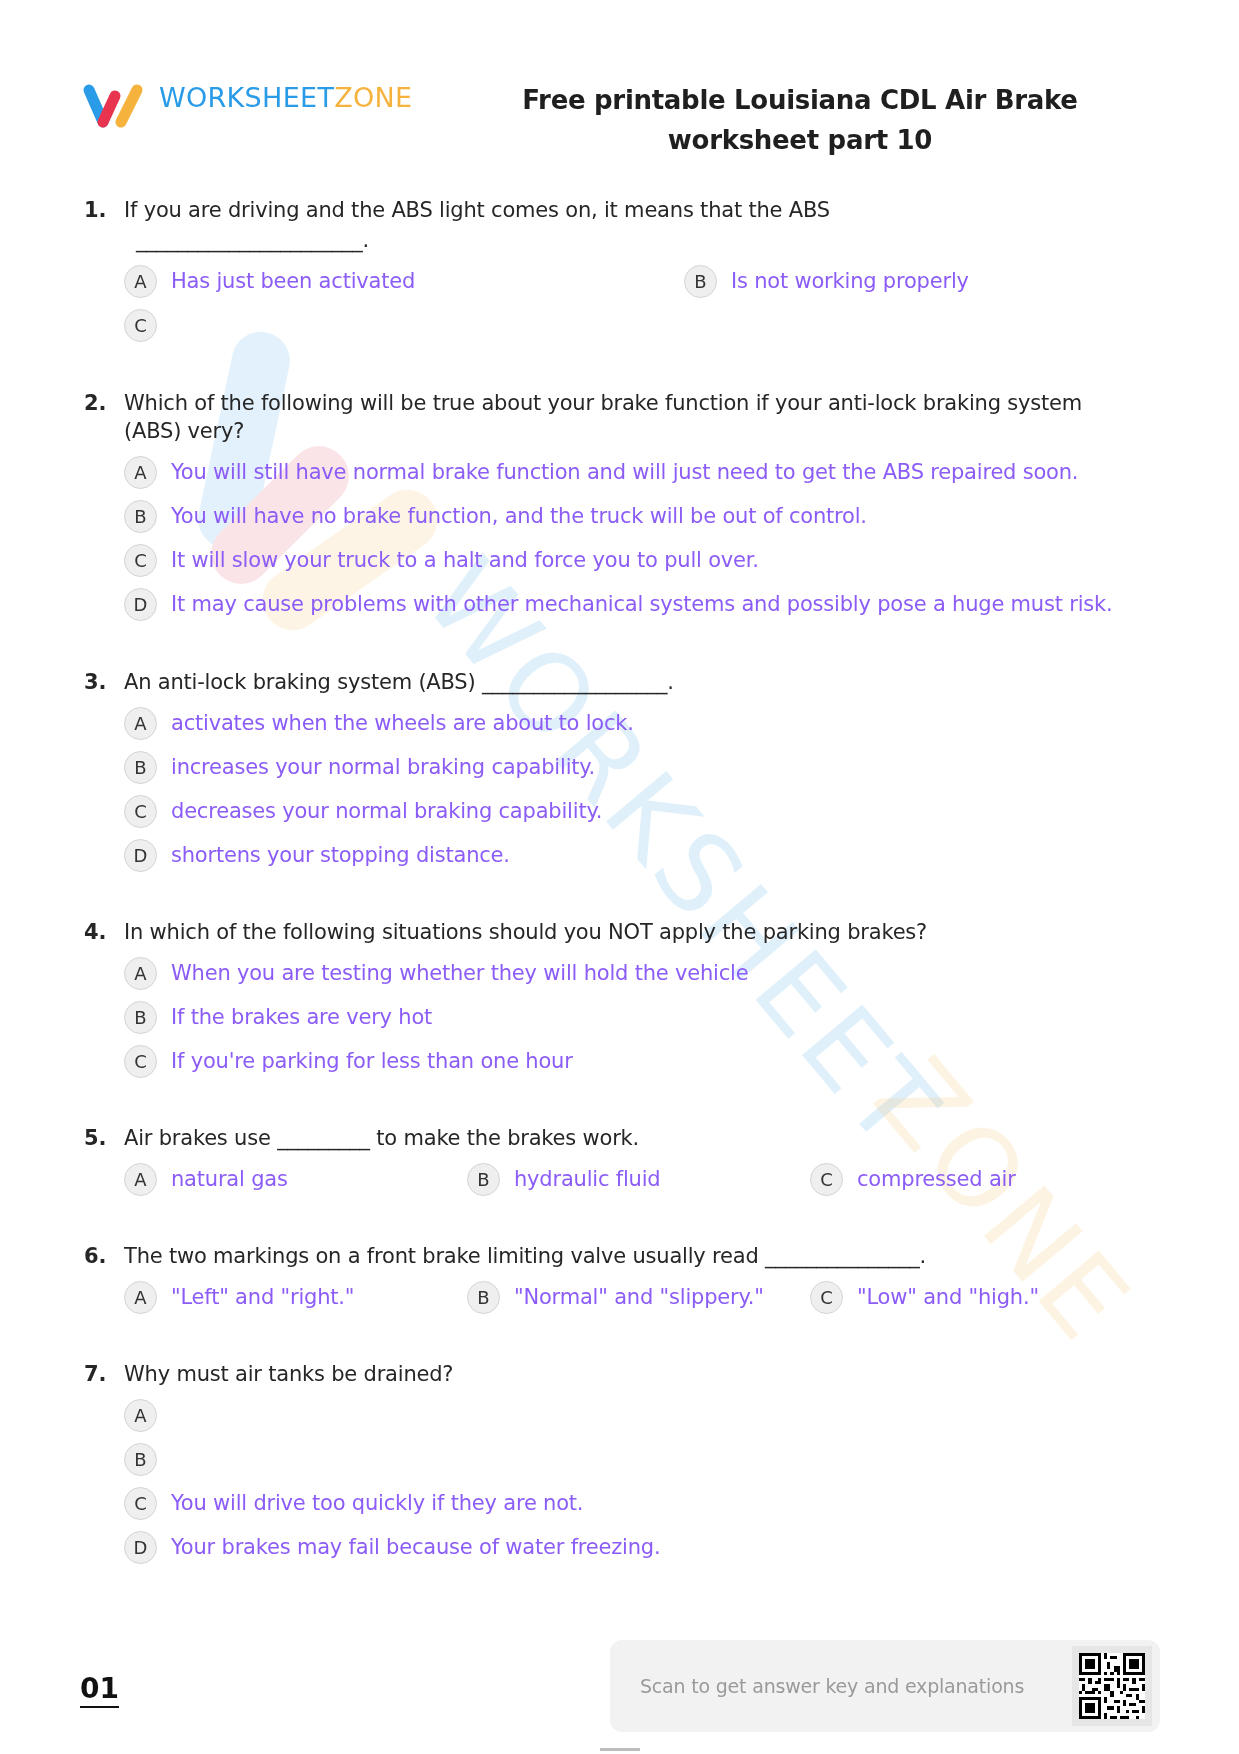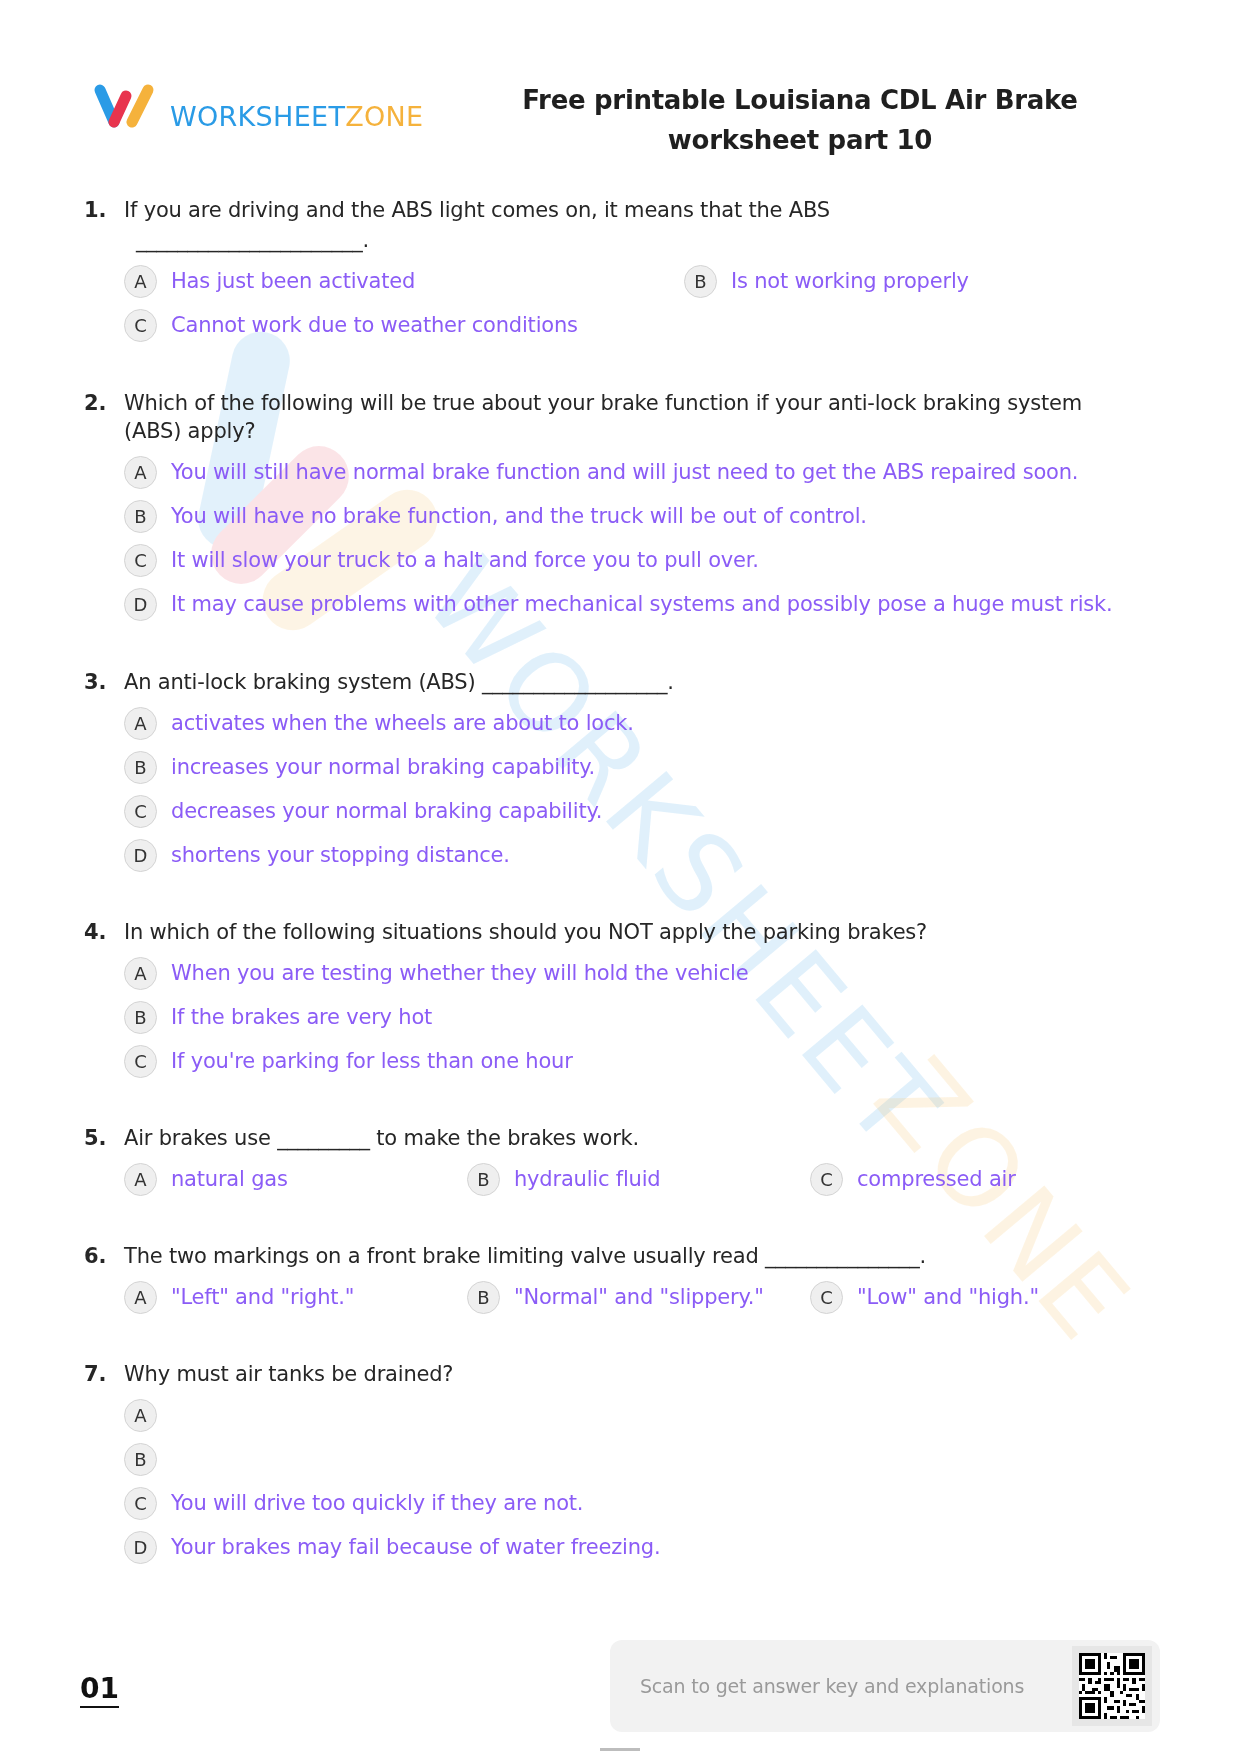--- a/index.html
+++ b/index.html
@@ -3,21 +3,21 @@
 <meta charset="utf-8">
 <style>
   * { box-sizing: border-box; margin: 0; padding: 0; }
   html, body { width: 1239px; height: 1754px; background: #ffffff; overflow: hidden; }
   body { position: relative; font-family: "Liberation Sans", "DejaVu Sans", sans-serif; color: #262626; }
 
   
   .watermark { position: absolute; left: 0; top: 0; width: 1239px; height: 1754px; pointer-events: none; z-index: 0; }
 
   
-  .logo { position: absolute; left: 90px; top: 82px; height: 50px; display: flex; align-items: flex-end; z-index: 2; }
+  .logo { position: absolute; left: 79px; top: 82px; height: 50px; display: flex; align-items: flex-start; z-index: 2; }
   .logo svg { width: 68px; height: 50px; }
   .logo-text { margin-left: 12px; font-size: 27px; font-weight: 400; letter-spacing: 0.3px; font-family: "DejaVu Sans", sans-serif; }
   .logo-text .w { color: #2a9be6; }
   .logo-text .z { color: #f5b23c; }
 
   .title { position: absolute; left: 520px; top: 80px; width: 560px; text-align: center; font-size: 26px; font-weight: 700; line-height: 40px; color: #1f1f1f; z-index: 2; font-family: "DejaVu Sans", sans-serif; letter-spacing: -0.3px; }
 
   
   .question { position: absolute; left: 84px; z-index: 2; }
   .q-line { display: flex; align-items: flex-start; font-size: 21px; line-height: 28px; font-family: "DejaVu Sans", sans-serif; color: #262626; letter-spacing: -0.2px; }
@@ -75,31 +75,30 @@
     <div class="opt" style="left:0; top:0;">
       <span class="opt-badge">A</span>
       <span class="opt-text">Has just been activated</span>
     </div>
     <div class="opt" style="left:560px; top:0;">
       <span class="opt-badge">B</span>
       <span class="opt-text">Is not working properly</span>
     </div>
     <div class="opt" style="left:0; top:44px;">
       <span class="opt-badge">C</span>
-      <span class="opt-text">Cannot work due to weather conditions</span>
     </div>
   </div>
 </div>
 
 <div class="question" style="top:389px;">
   <div class="q-line">
     <span class="q-num">2.</span>
     <div class="q-text">
       <div>Which of the following will be true about your brake function if your anti-lock braking system</div>
-      <div>(ABS) apply?</div>
+      <div>(ABS) very?</div>
     </div>
   </div>
   <div class="options" style="top:10px;">
     <div class="opt" style="left:0; top:0;">
       <span class="opt-badge">A</span>
       <span class="opt-text">You will still have normal brake function and will just need to get the ABS repaired soon.</span>
     </div>
     <div class="opt" style="left:0; top:44px;">
       <span class="opt-badge">B</span>
       <span class="opt-text">You will have no brake function, and the truck will be out of control.</span>

